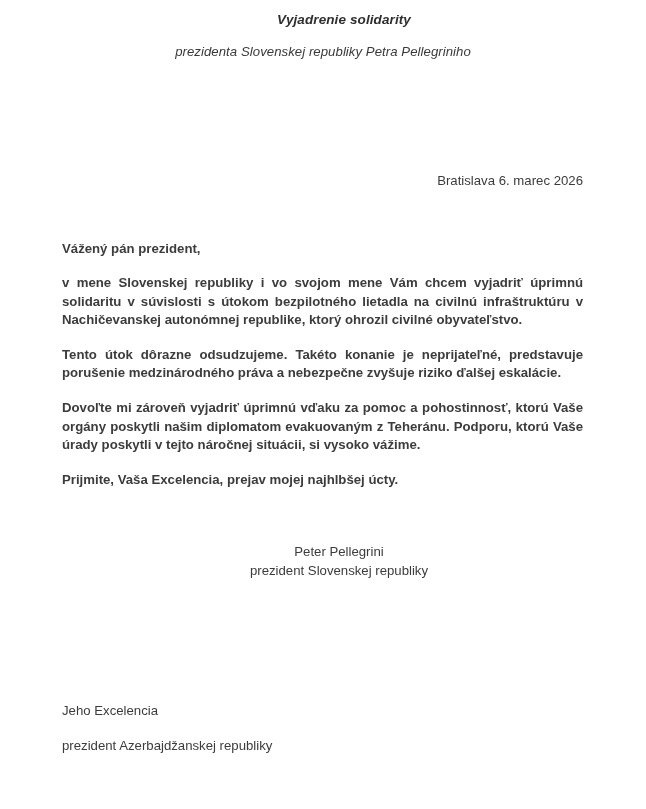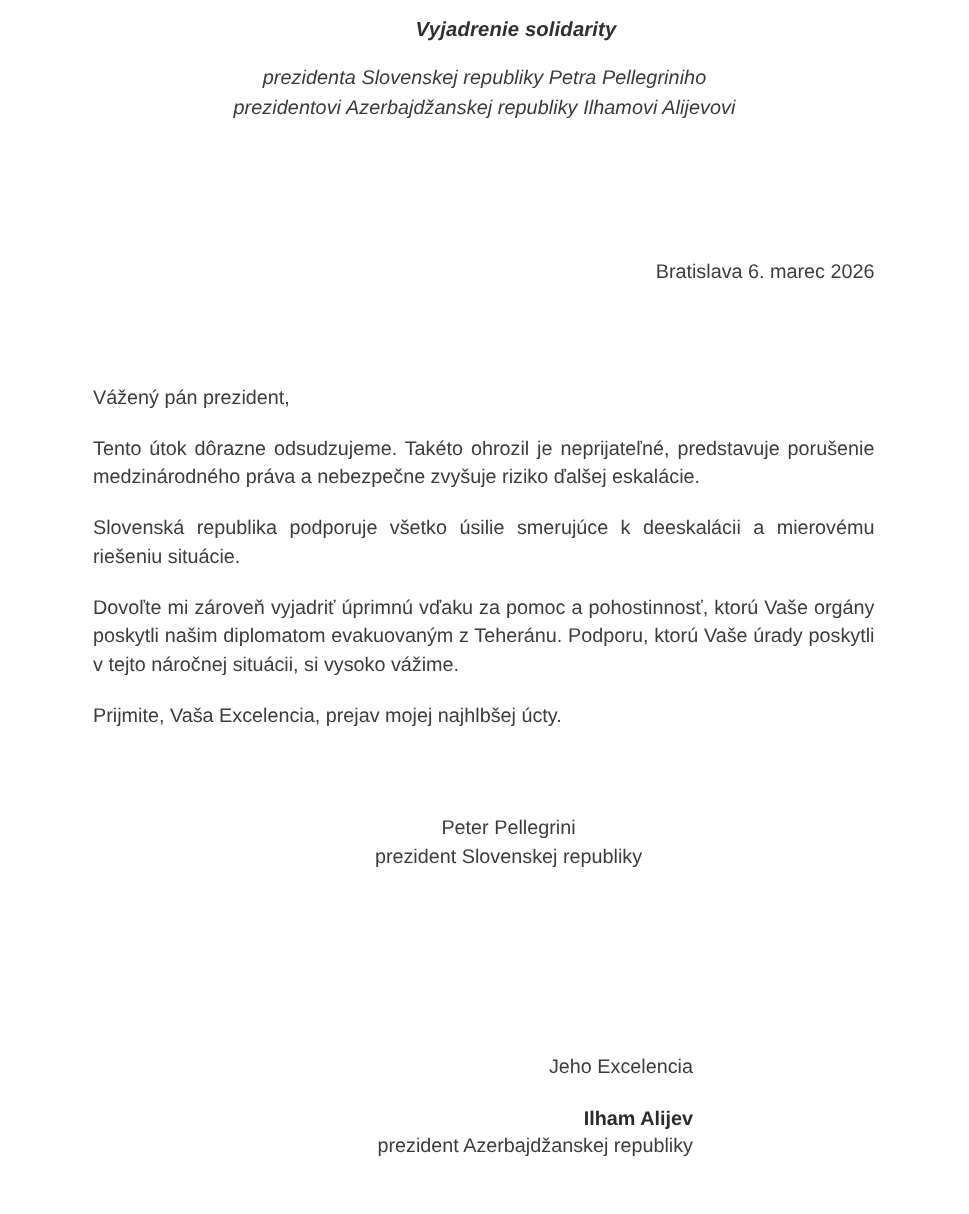--- a/index.html
+++ b/index.html
@@ -62,22 +62,23 @@
     font-size: 13.2px;
     line-height: 18px;
     color: #3c3c3c;
     white-space: nowrap;
   }
 
   
   .body-block {
     position: absolute;
     left: 62px;
-    top: 256px;
+    top: 240px;
     width: 521px;
+    font-weight: bold;
   }
   .salutation {
     font-size: 13.2px;
     line-height: 18px;
     margin: 0 0 16px 0;
     color: #3c3c3c;
   }
   .para {
     font-size: 13.2px;
     line-height: 18.6px;
@@ -105,59 +106,56 @@
     color: #3c3c3c;
     white-space: nowrap;
   }
 
   
   .addressee {
     position: absolute;
     left: 62px;
     top: 702px;
     width: 400px;
-    text-align: right;
   }
   .addr-line {
     font-size: 13.2px;
     line-height: 18.5px;
     color: #3c3c3c;
     white-space: nowrap;
   }
   .addr-excellency { margin-bottom: 16px; }
   .addr-name { font-weight: bold; color: #2b2b2b; }
   .addr-city { margin-top: 16px; }
 </style>
 </head>
 <body>
 
 <div class="page">
 
   <div class="header">
     <div class="doc-title">Vyjadrenie solidarity</div>
     <div class="subtitle-block">
       <div class="subtitle-line">prezidenta Slovenskej republiky Petra Pellegriniho</div>
-      <div class="subtitle-line">prezidentovi Azerbajdžanskej republiky Ilhamovi Alijevovi</div>
     </div>
   </div>
 
   <div class="date-line">Bratislava 6. marec 2026</div>
 
   <div class="body-block">
     <p class="salutation">Vážený pán prezident,</p>
-    <p class="para">Tento útok dôrazne odsudzujeme. Takéto ohrozil je neprijateľné, predstavuje porušenie medzinárodného práva a nebezpečne zvyšuje riziko ďalšej eskalácie.</p>
-    <p class="para">Slovenská republika podporuje všetko úsilie smerujúce k deeskalácii a mierovému riešeniu situácie.</p>
+    <p class="para">v mene Slovenskej republiky i vo svojom mene Vám chcem vyjadriť úprimnú solidaritu v súvislosti s útokom bezpilotného lietadla na civilnú infraštruktúru v Nachičevanskej autonómnej republike, ktorý ohrozil civilné obyvateľstvo.</p>
+    <p class="para">Tento útok dôrazne odsudzujeme. Takéto konanie je neprijateľné, predstavuje porušenie medzinárodného práva a nebezpečne zvyšuje riziko ďalšej eskalácie.</p>
     <p class="para">Dovoľte mi zároveň vyjadriť úprimnú vďaku za pomoc a pohostinnosť, ktorú Vaše orgány poskytli našim diplomatom evakuovaným z Teheránu. Podporu, ktorú Vaše úrady poskytli v tejto náročnej situácii, si vysoko vážime.</p>
     <p class="para last">Prijmite, Vaša Excelencia, prejav mojej najhlbšej úcty.</p>
   </div>
 
   <div class="signature">
     <div class="sig-name">Peter Pellegrini</div>
     <div class="sig-role">prezident Slovenskej republiky</div>
   </div>
 
   <div class="addressee">
     <div class="addr-line addr-excellency">Jeho Excelencia</div>
-    <div class="addr-line addr-name">Ilham Alijev</div>
     <div class="addr-line">prezident Azerbajdžanskej republiky</div>
   </div>
 
 </div>
 
 </body></html>

